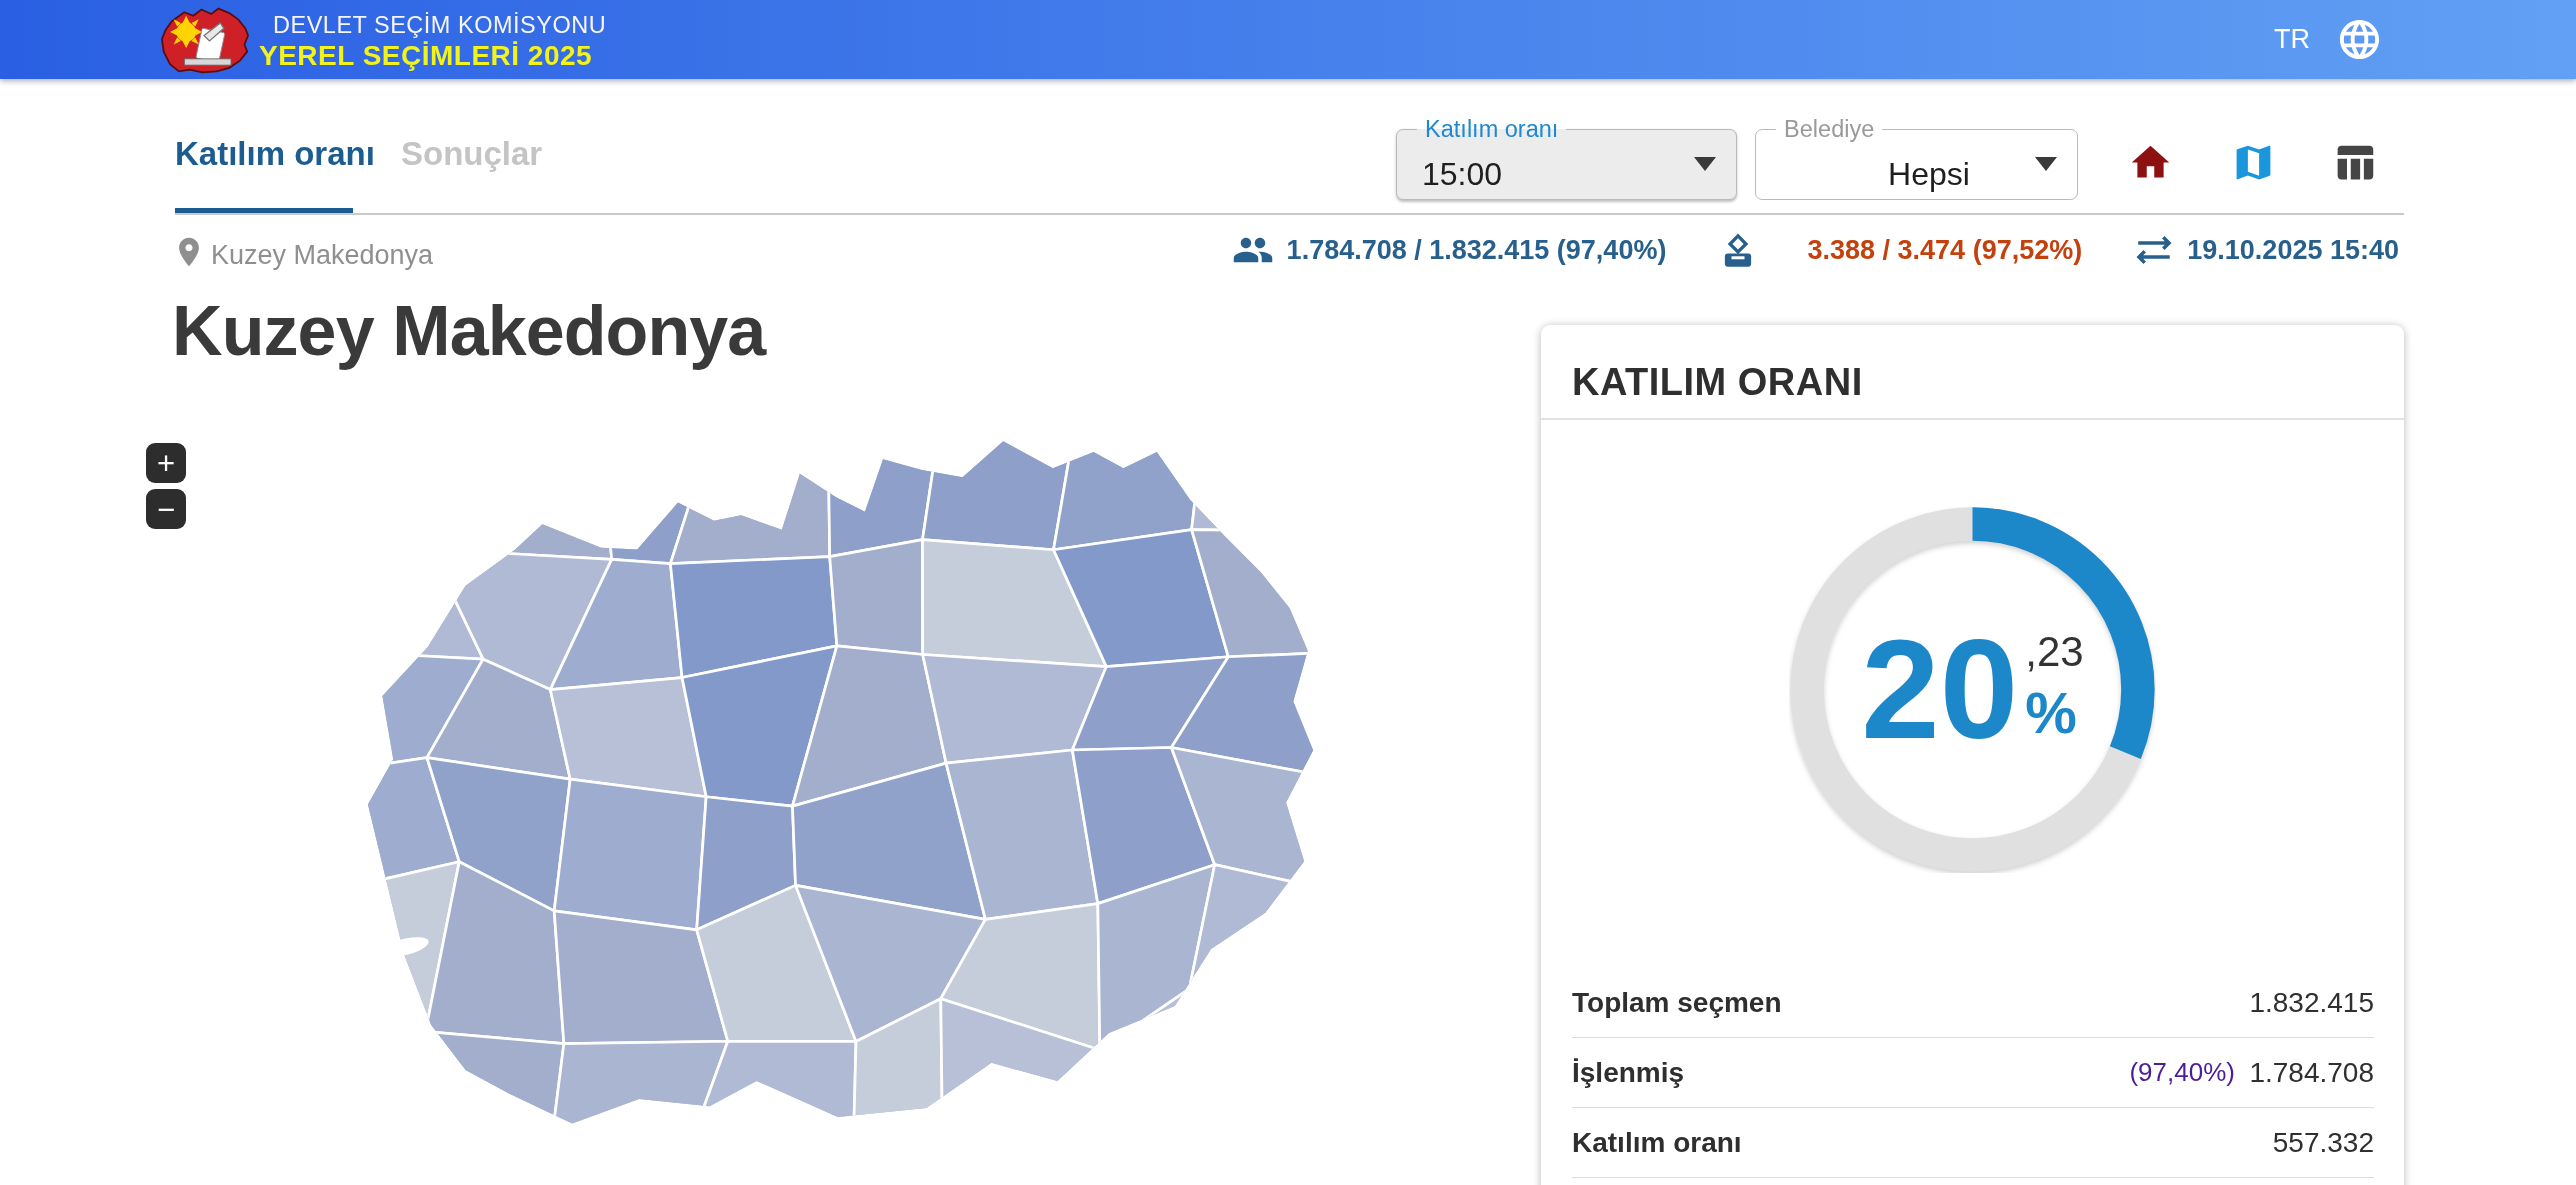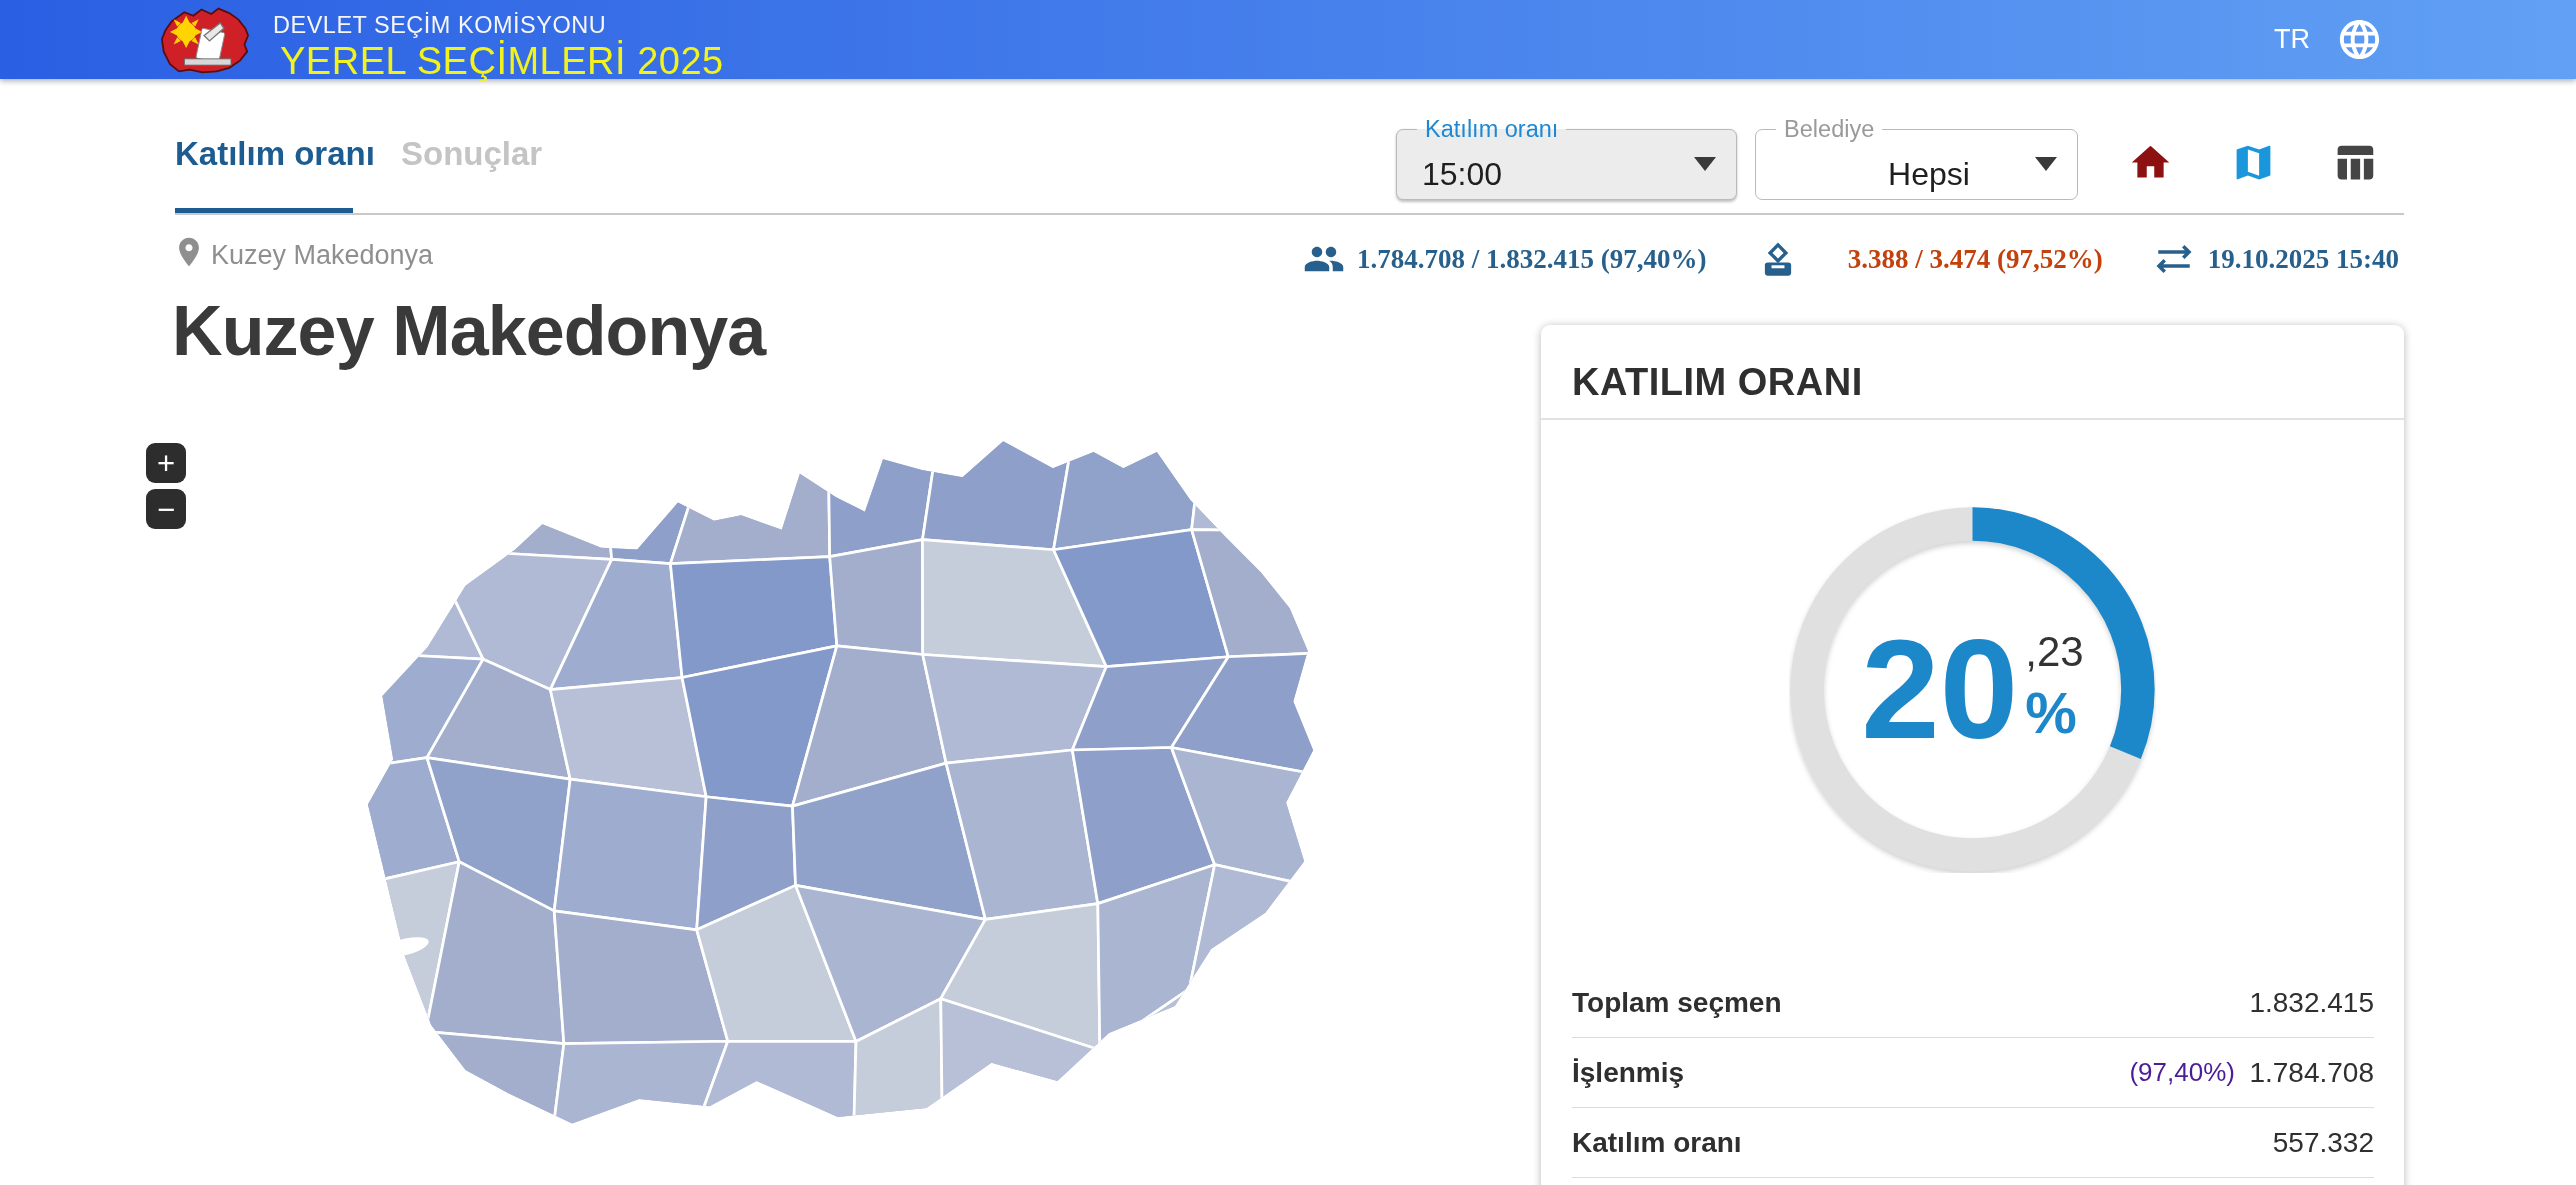--- a/index.html
+++ b/index.html
@@ -4,21 +4,21 @@
 <style>
   html,body{margin:0;padding:0;background:#fff;}
   *{box-sizing:border-box;}
   #app{position:relative;width:2576px;height:1185px;overflow:hidden;background:#fff;
        font-family:"Liberation Sans", sans-serif;color:#333;}
   .abs{position:absolute;}
 
   
   #header{left:0;top:0;width:2576px;height:79px;box-shadow:0 2.7px 5.4px rgba(90,100,115,.5);text-align:center;}
   #org-line1{left:273px;top:11.7px;font-size:23.5px;letter-spacing:0.5px;color:#f6f6f6;}
-  #org-line2{left:280px;top:40px;font-size:38px;font-weight:400;letter-spacing:0.5px;}
+  #org-line2{left:259px;top:40px;font-size:28px;font-weight:700;letter-spacing:0.5px;}
   #lang{left:2274px;top:23.5px;font-size:27px;color:#fff;cursor:pointer;}
   #globe{left:2336px;top:16.3px;width:47px;height:47px;cursor:pointer;}
 
   
   .tab{top:135px;font-size:33px;font-weight:bold;cursor:pointer;}
   #tab-underline{left:175px;top:208px;width:178px;height:7.2px;}
   #tabs-divider{left:175px;top:213px;width:2229px;height:1.8px;background:#c9c9c9;}
 
   
   .dd{top:129px;height:71px;border:1.8px solid #b9b9b9;border-radius:7.2px;cursor:pointer;
@@ -31,21 +31,21 @@
   #dd-time{left:1396px;width:341px;background:#ececec;box-shadow:0 1.8px 2.7px rgba(0,0,0,.25);}
   #dd-time .lbl{background:linear-gradient(#fff 0 50%,#ececec 50% 100%);}
   #dd-muni{left:1755px;width:323px;background:#fff;justify-content:center;}
   #dd-muni .lbl{background:#fff;color:#9a9a9a;}
 
   .toolbar-icon{top:140px;width:45px;height:45px;cursor:pointer;}
 
   
   #crumb-pin{left:172px;top:235px;width:34px;height:34px;}
   #crumb-text{left:211px;top:240px;font-size:27px;color:#8f8f8f;}
-  #stats{right:177px;top:235px;height:45px;display:flex;align-items:flex-end;gap:18px;font-family:Liberation Serif, serif;}
+  #stats{right:177px;top:229px;height:45px;display:flex;align-items:flex-start;gap:18px;}
   .stat{display:flex;align-items:center;gap:12.6px;}
   .stat-ico{width:42px;height:42px;}
   .stat-txt{font-size:27px;font-weight:bold;white-space:nowrap;}
   .stat-gap{width:14.5px;}
 
   #page-title{left:172px;top:291px;font-size:70px;font-weight:bold;color:#3a3a3a;letter-spacing:-0.9px;}
 
   
   .zoom-btn{left:146px;width:40px;height:40px;background:#2d2d2d;border-radius:9px;color:#fff;
             font-size:31px;display:flex;align-items:center;justify-content:center;cursor:pointer;line-height:1;}

